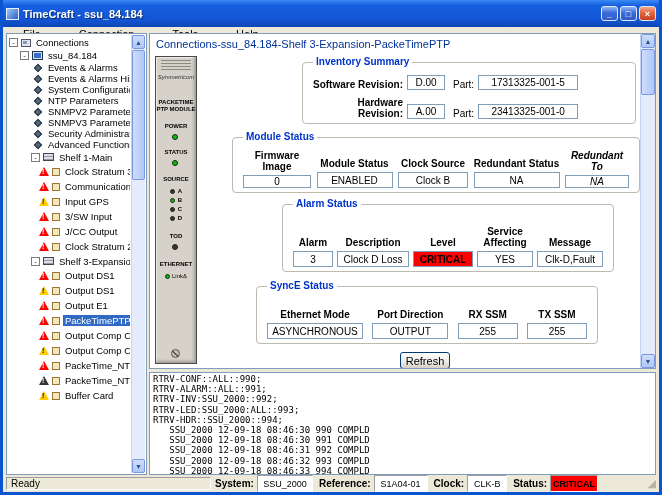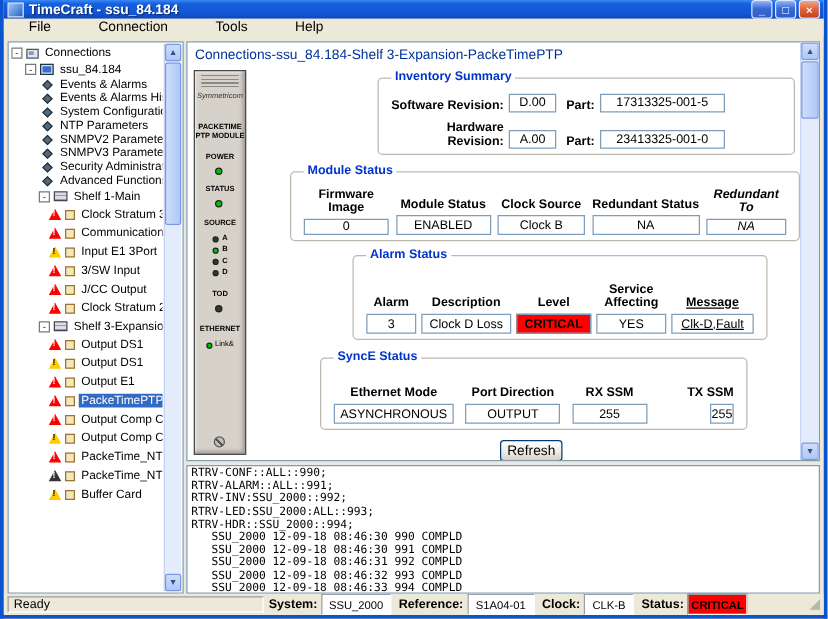--- a/index.html
+++ b/index.html
@@ -1,21 +1,21 @@
 <!DOCTYPE html>
 <html style="--critical: #ff0000; --warning: #ffcc00; --selection: #316ac5; --group_title: #0033cc; --breadcrumb: #003399; --led_on: #00c000;"><head>
 <meta charset="utf-8">
 <style>
   *{margin:0;padding:0;box-sizing:border-box}
   html,body{background:#9a9a9a}
   .app{width:662px;height:495px;position:relative;background:#ece9d8;
        border-left:3px solid #0b54d0;border-right:3px solid #0b54d0;border-bottom:3px solid #0b54d0;
        font-family:"Liberation Sans",sans-serif;overflow:hidden}
   
-  .titlebar{height:15px;background:linear-gradient(180deg,#3a8af5 0%,#1660e0 20%,#1356d6 70%,#0d47b8 100%);
+  .titlebar{height:27px;background:linear-gradient(180deg,#3a8af5 0%,#1660e0 20%,#1356d6 70%,#0d47b8 100%);
             display:flex;align-items:center;padding:0 3px}
   .app-icon{width:13px;height:12px;background:linear-gradient(135deg,#9ccaf5,#2d5fc4);border:1px solid #e8f0ff;flex:none}
   .title-text{flex:1;color:#fff;font-weight:bold;font-size:11px;margin-left:4px;text-shadow:1px 1px 1px rgba(0,0,0,.5);white-space:nowrap;overflow:hidden}
   .win-btns{display:flex;gap:2px}
   .win-btn{width:17px;height:15px;border:1px solid #dfe8fa;border-radius:3px;color:#fff;font-size:9px;font-weight:bold;
            display:flex;align-items:center;justify-content:center;background:linear-gradient(180deg,#8fb4f5,#3a6ad8 45%,#2f5cc8);cursor:default}
   .win-btn.close{background:linear-gradient(180deg,#f2a58d,#e3683c 45%,#c4401f)}
   
   .menubar{height:14px;display:flex;align-items:center;font-size:11px;background:#ece9d8;padding-left:1px}
   .menu-item{padding:0 19px}
@@ -86,21 +86,21 @@
              justify-content:center;margin-top:3px;white-space:nowrap;overflow:hidden}
   .field-box.critical{background:var(--critical,#ff0000);font-weight:bold}
   #gb-inventory{left:152px;top:28px;width:334px;height:62px}
   #gb-modstatus{left:82px;top:103px;width:408px;height:56px}
   #gb-alarm{left:132px;top:170px;width:332px;height:68px}
   #gb-synce{left:106px;top:252px;width:342px;height:58px}
   .inv-row{position:absolute;left:8px;display:flex;align-items:flex-end;gap:4px;font-size:10px}
   .inv-label{width:92px;text-align:right;font-weight:bold}
   .inv-box{height:15px;border:1px solid #7f9db9;background:#fff;display:inline-flex;align-items:center;justify-content:center;width:38px}
   .inv-box.wide{width:100px}
-  .inv-part{font-weight:bold;margin-left:4px}
+  .inv-part{font-weight:normal;margin-left:4px}
   #ms-row{top:12px;height:38px}
   #al-row{top:12px;height:50px}
   #se-row{top:12px;height:40px}
   .refresh{position:absolute;left:250px;top:318px;width:50px;height:17px;font-size:11px;font-family:"Liberation Sans",sans-serif;
            border:1px solid #003c74;border-radius:3px;background:linear-gradient(180deg,#ffffff,#ecebe5 60%,#d8d0c4)}
   
   .statusbar{position:absolute;left:0;right:0;bottom:0;height:17px;display:flex;align-items:center;gap:4px;
              padding:1px 3px;font-size:10px;background:#ece9d8}
   .sb-ready{width:205px;height:13px;border:1px solid;border-color:#9d9da1 #fff #fff #9d9da1;display:flex;align-items:center;padding:0 4px;flex:none}
   .sb-fields{display:flex;align-items:center;gap:6px}
@@ -196,21 +196,21 @@
               <span class="bang">!</span>
             </span>
             <span class="icon-card"></span>
             <span class="tree-label">Communication</span>
           </div>
           <div class="tree-row row-card" style="padding-left: 30px;">
             <span class="tri warning">
               <span class="bang">!</span>
             </span>
             <span class="icon-card"></span>
-            <span class="tree-label">Input E1 3Port</span>
+            <span class="tree-label">Input GPS</span>
           </div>
           <div class="tree-row row-card" style="padding-left: 30px;">
             <span class="tri critical">
               <span class="bang">!</span>
             </span>
             <span class="icon-card"></span>
             <span class="tree-label">3/SW Input</span>
           </div>
           <div class="tree-row row-card" style="padding-left: 30px;">
             <span class="tri critical">
@@ -400,21 +400,21 @@
                 <div class="field-box">Clock D Loss</div>
               </div>
               <div class="col" style="width: 60px;">
                 <div class="field-label">Level</div>
                 <div class="field-box critical">CRITICAL</div>
               </div>
               <div class="col" style="width: 56px;">
                 <div class="field-label">Service Affecting</div>
                 <div class="field-box">YES</div>
               </div>
-              <div class="col" style="width: 66px; text-decoration: underline;">
+              <div class="col" style="width: 66px;">
                 <div class="field-label">Message</div>
                 <div class="field-box">Clk-D,Fault</div>
               </div>
             </div>
         </div>
 
         <div class="groupbox" id="gb-synce">
           <span class="gb-title">SyncE Status</span>
           <div class="gb-row" id="se-row">
               <div class="col" style="width: 96px;">
@@ -422,21 +422,21 @@
                 <div class="field-box">ASYNCHRONOUS</div>
               </div>
               <div class="col" style="width: 76px;">
                 <div class="field-label">Port Direction</div>
                 <div class="field-box">OUTPUT</div>
               </div>
               <div class="col" style="width: 60px;">
                 <div class="field-label">RX SSM</div>
                 <div class="field-box">255</div>
               </div>
-              <div class="col" style="width: 60px; align-items: flex-end;">
+              <div class="col" style="width: 60px;">
                 <div class="field-label">TX SSM</div>
                 <div class="field-box">255</div>
               </div>
             </div>
         </div>
 
         <button class="refresh">Refresh</button>
 
         <div class="vscroll form-scroll">
           <div class="sb-arrow">▲</div>

